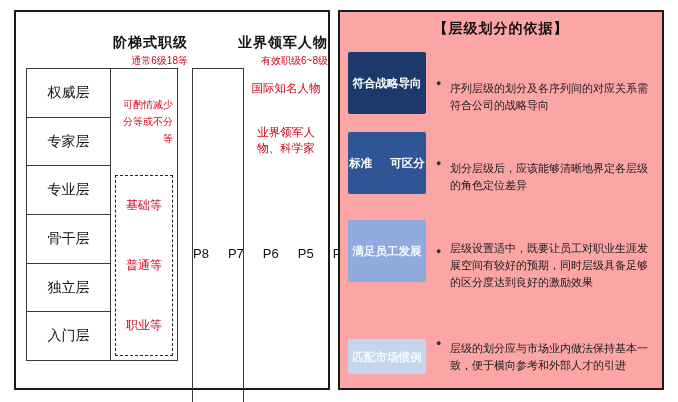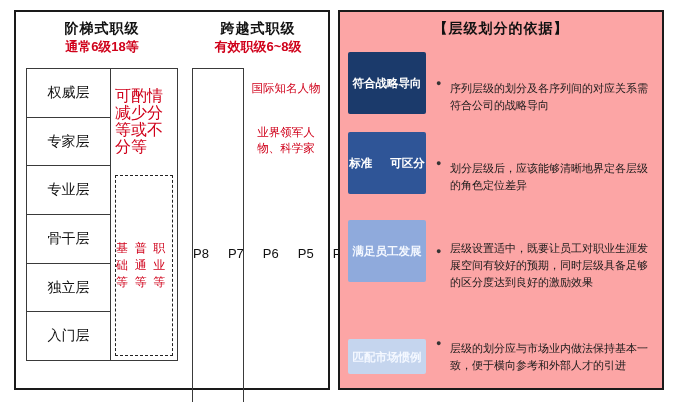--- a/index.html
+++ b/index.html
@@ -34,35 +34,35 @@
   }
   .left-headings {
     position: absolute;
     left: 0; top: 0;
     width: 100%;
     height: 54px;
     display: flex;
   }
   .head-col {
     flex: 1;
-    text-align: center;
-    padding-top: 6px;
+    text-align: right;
+    padding-top: 20px;
     box-sizing: border-box;
   }
   .head-col.first { flex: 0 0 172px; }
   .head-title {
     font-size: 14px;
     font-weight: bold;
     color: #111;
     letter-spacing: 1px;
     line-height: 20px;
   }
   .head-sub {
-    font-size: 13px;
-    font-weight: bold;
+    font-size: 10px;
+    font-weight: normal;
     color: #d0021b;
     line-height: 18px;
   }
 
   
   .ladder {
     position: absolute;
     left: 10px;
     top: 56px;
     width: 152px;
@@ -94,37 +94,37 @@
     position: relative;
   }
   .note-top {
     position: absolute;
     left: 0; top: 0;
     width: 100%;
     height: 104px;
     display: flex;
     align-items: center;
     justify-content: center;
-    text-align: left;
-    font-size: 16px;
+    text-align: right;
+    font-size: 10px;
     color: #d0021b;
     line-height: 17px;
     padding: 0 4px;
     box-sizing: border-box;
   }
   .note-dashed {
     position: absolute;
     left: 4px;
     top: 106px;
     right: 4px;
     bottom: 4px;
     border: 1.5px dashed #222;
     box-sizing: border-box;
     display: flex;
-    flex-direction: row;
+    flex-direction: column;
   }
   .note-dashed-cell {
     flex: 1;
     display: flex;
     align-items: center;
     justify-content: center;
     font-size: 12px;
     color: #d0021b;
   }
 
@@ -240,21 +240,21 @@
 <div class="page">
 
   <div class="left-panel">
 
     <div class="left-headings">
       <div class="head-col first">
         <div class="head-title">阶梯式职级</div>
         <div class="head-sub">通常6级18等</div>
       </div>
       <div class="head-col">
-        <div class="head-title">跨越式职级</div>
+        <div class="head-title">业界领军人物</div>
         <div class="head-sub">有效职级6~8级</div>
       </div>
     </div>
 
     <div class="ladder">
       <div class="ladder-levels">
         <div class="ladder-level">权威层</div>
         <div class="ladder-level">专家层</div>
         <div class="ladder-level">专业层</div>
         <div class="ladder-level">骨干层</div>

